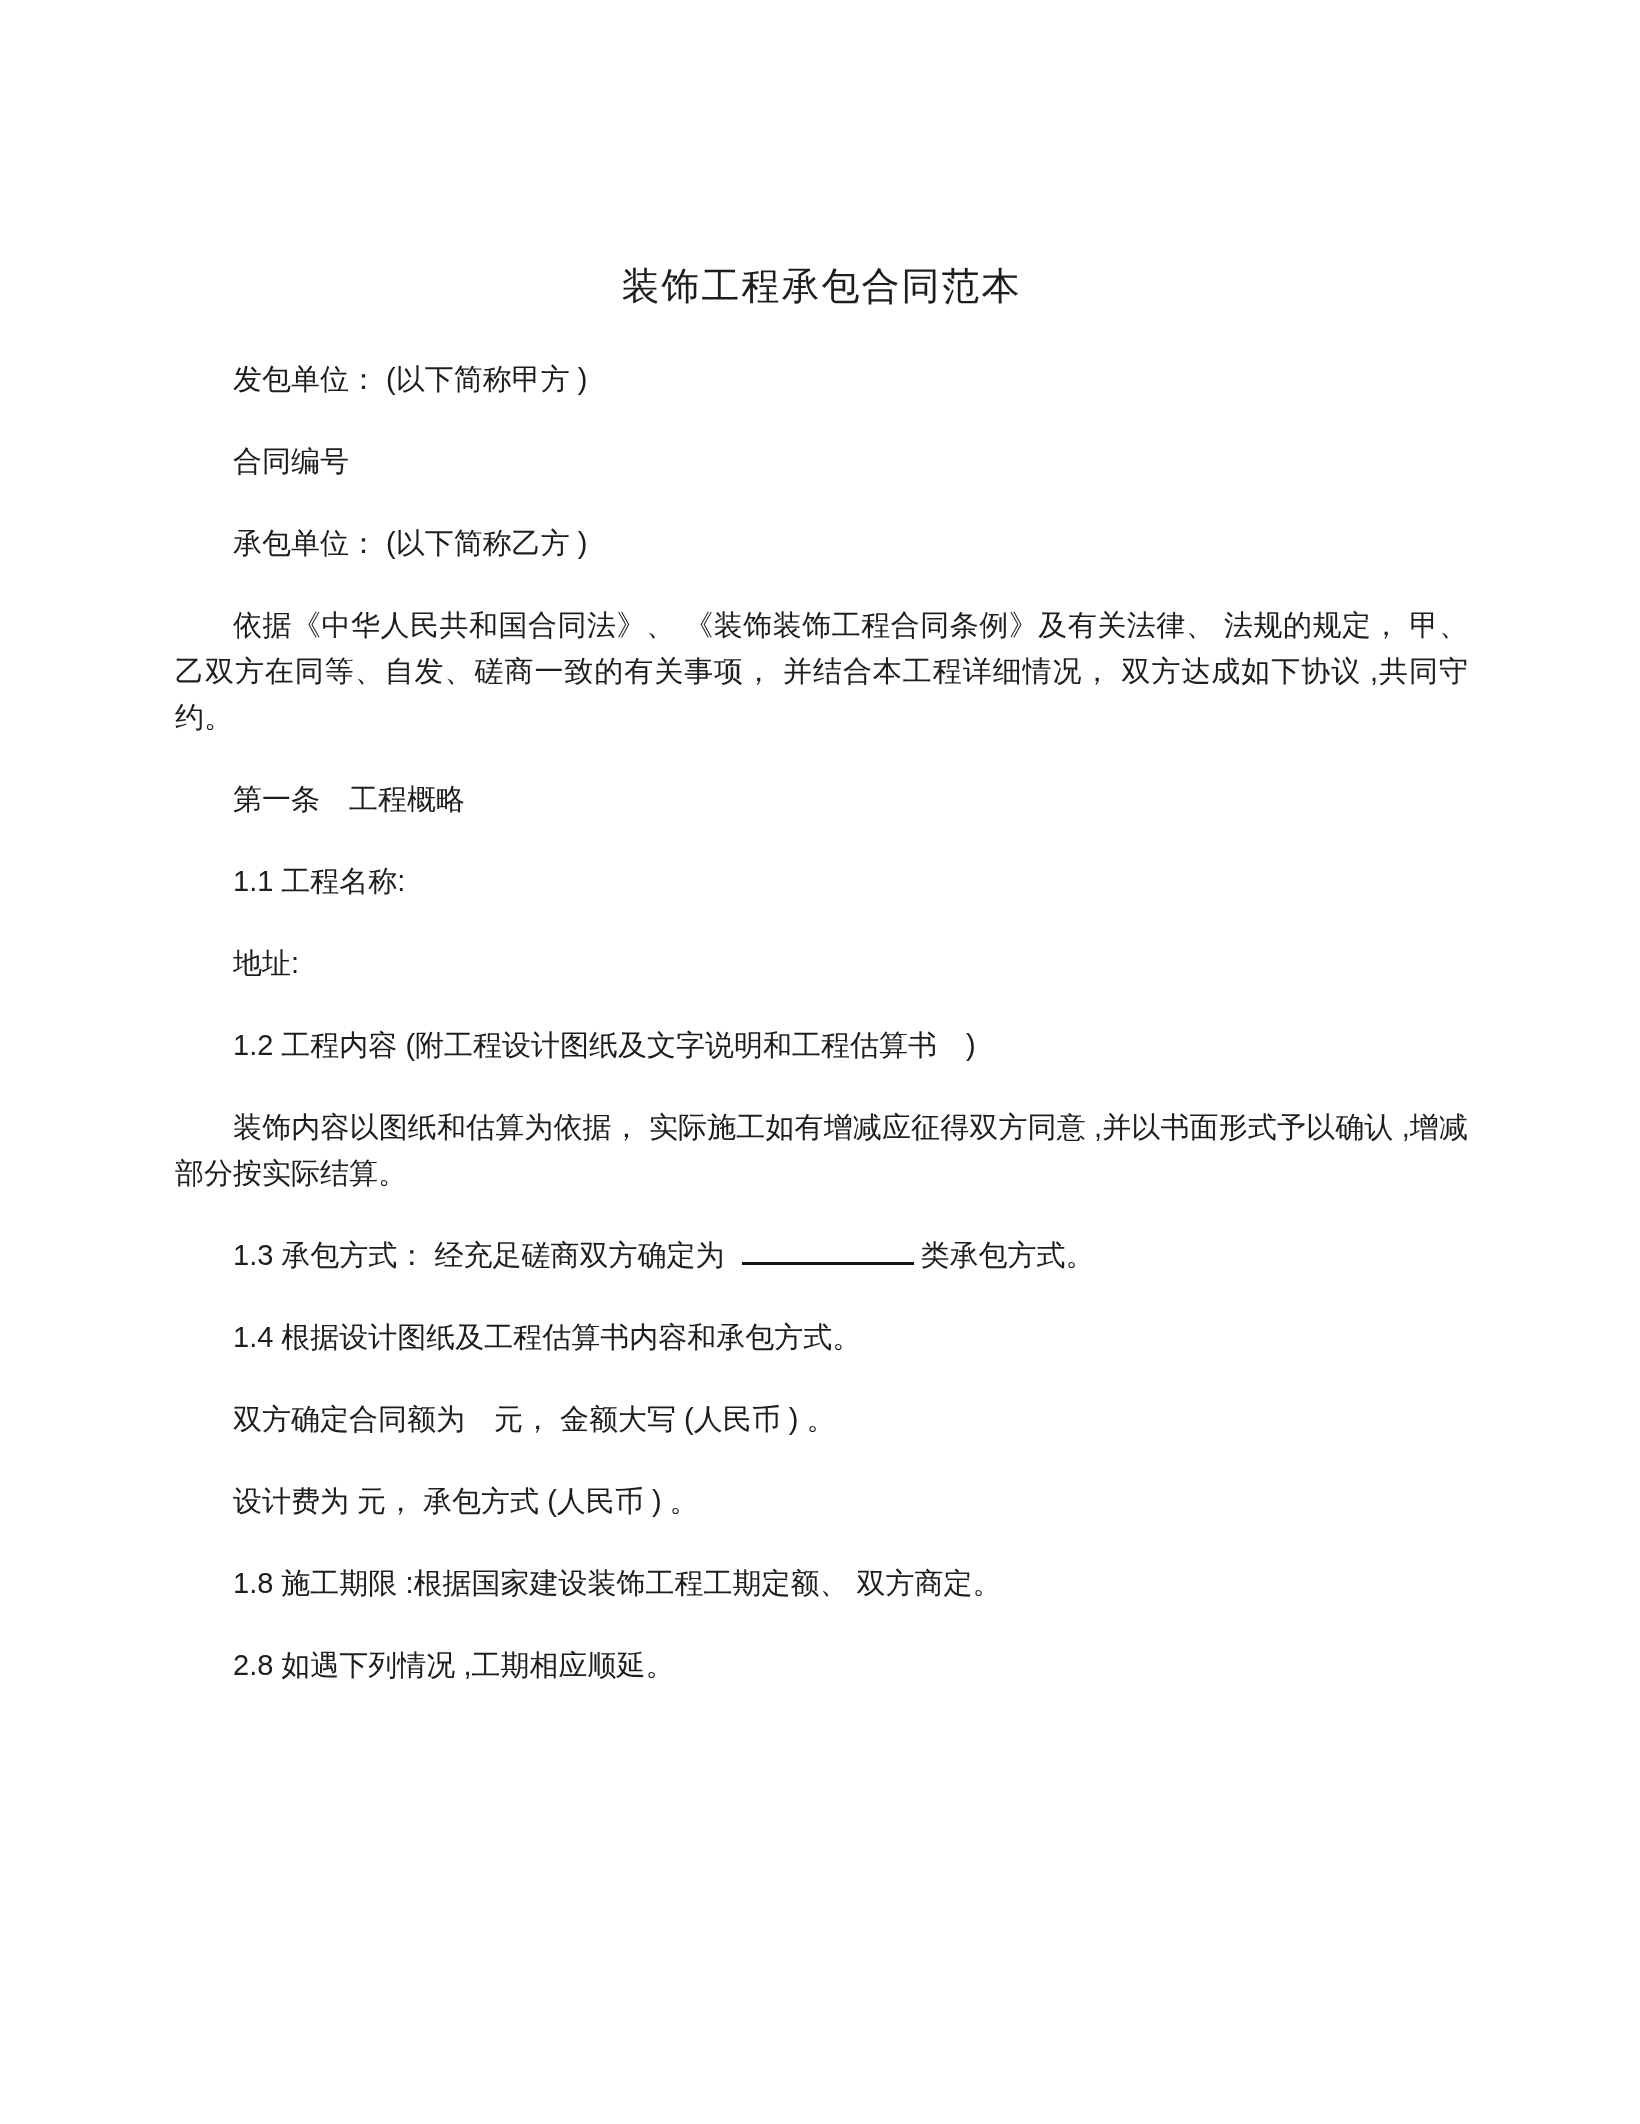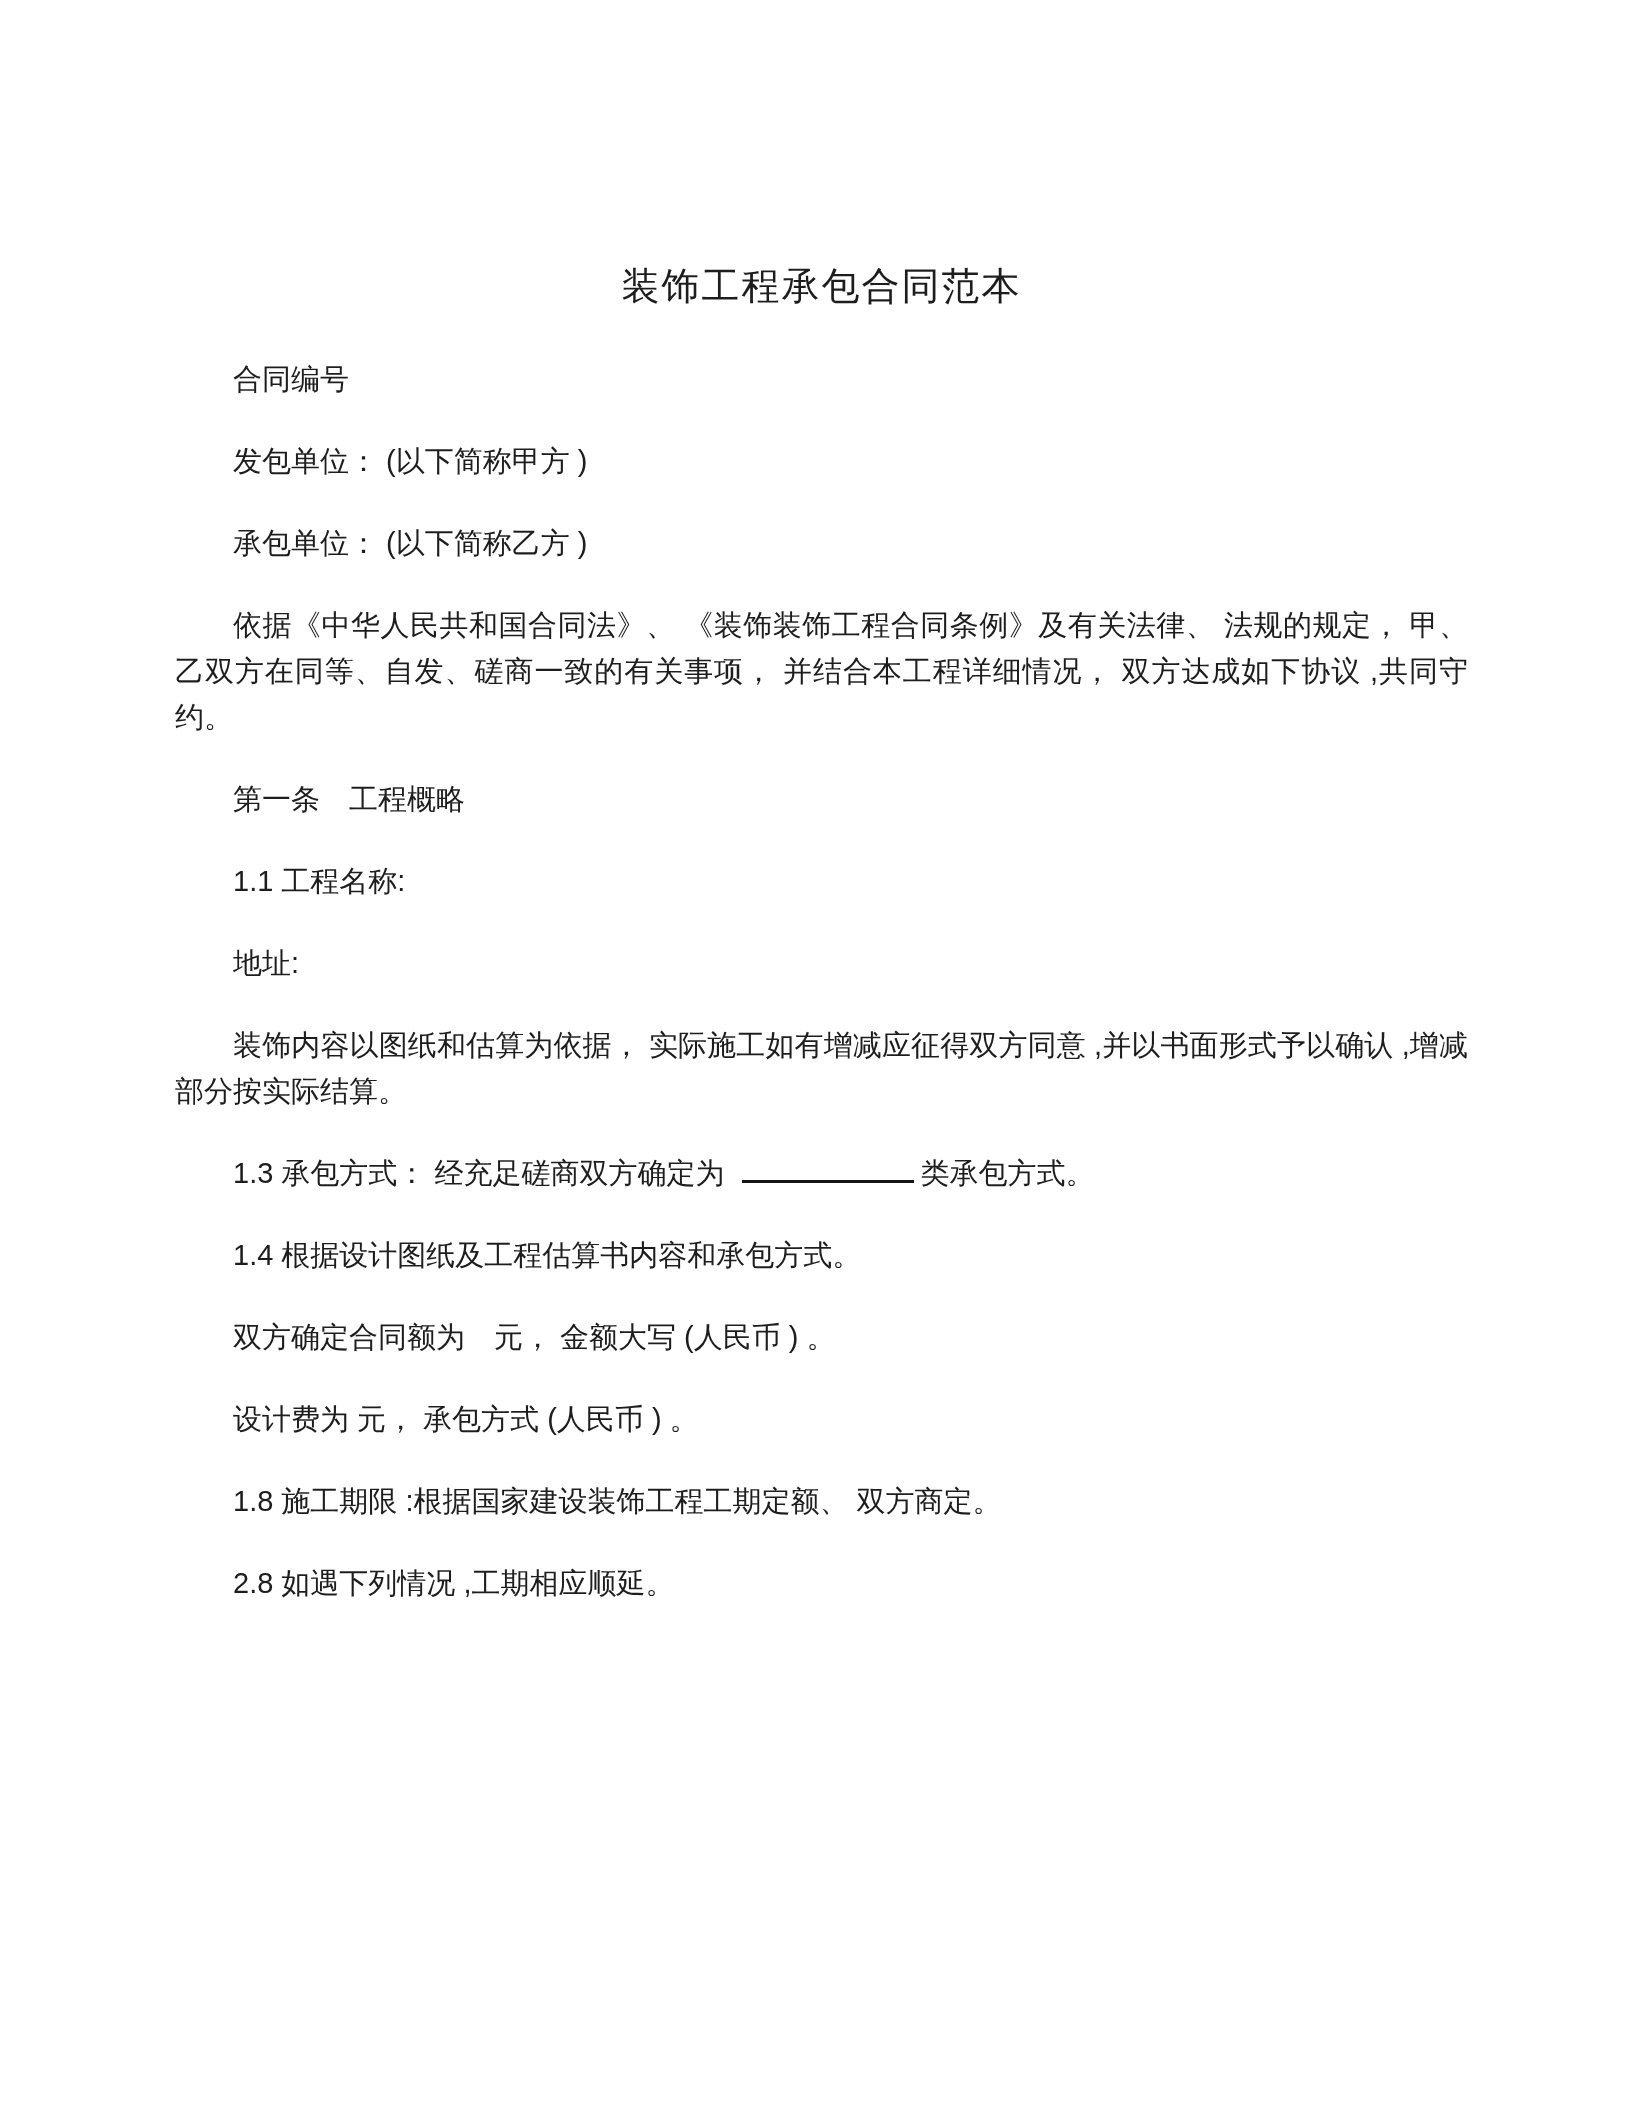--- a/index.html
+++ b/index.html
@@ -46,34 +46,35 @@
   .gap-before{margin-left:12px;}
   .class-b{margin-left:150px;}
 </style>
 </head>
 <body>
 
 <div class="page">
 
   <h1 class="title">装饰工程承包合同范本</h1>
 
+  <p>发包单位： (以下简称甲方 )</p>
+
   <p>合同编号</p>
-
-  <p>发包单位： (以下简称甲方 )</p>
 
   <p>承包单位： (以下简称乙方 )</p>
 
   <p class="wrap">依据《中华人民共和国合同法》、 《装饰装饰工程合同条例》及有关法律、 法规的规定， 甲、乙双方在同等、自发、磋商一致的有关事项， 并结合本工程详细情况， 双方达成如下协议 ,共同守约。</p>
 
   <p>第一条　工程概略</p>
 
   <p>1.1 工程名称:</p>
 
   <p>地址:</p>
 
+  <p>1.2 工程内容 (附工程设计图纸及文字说明和工程估算书　)</p>
 
   <p class="wrap">装饰内容以图纸和估算为依据， 实际施工如有增减应征得双方同意 ,并以书面形式予以确认 ,增减部分按实际结算。</p>
 
   <p><span>1.3 承包方式： 经充足磋商双方确定为</span><span class="blank blank-method"></span><span>类承包方式。</span></p>
 
 
   <p>1.4 根据设计图纸及工程估算书内容和承包方式。</p>
 
   <p>双方确定合同额为　元， 金额大写 (人民币 ) 。</p>
 

